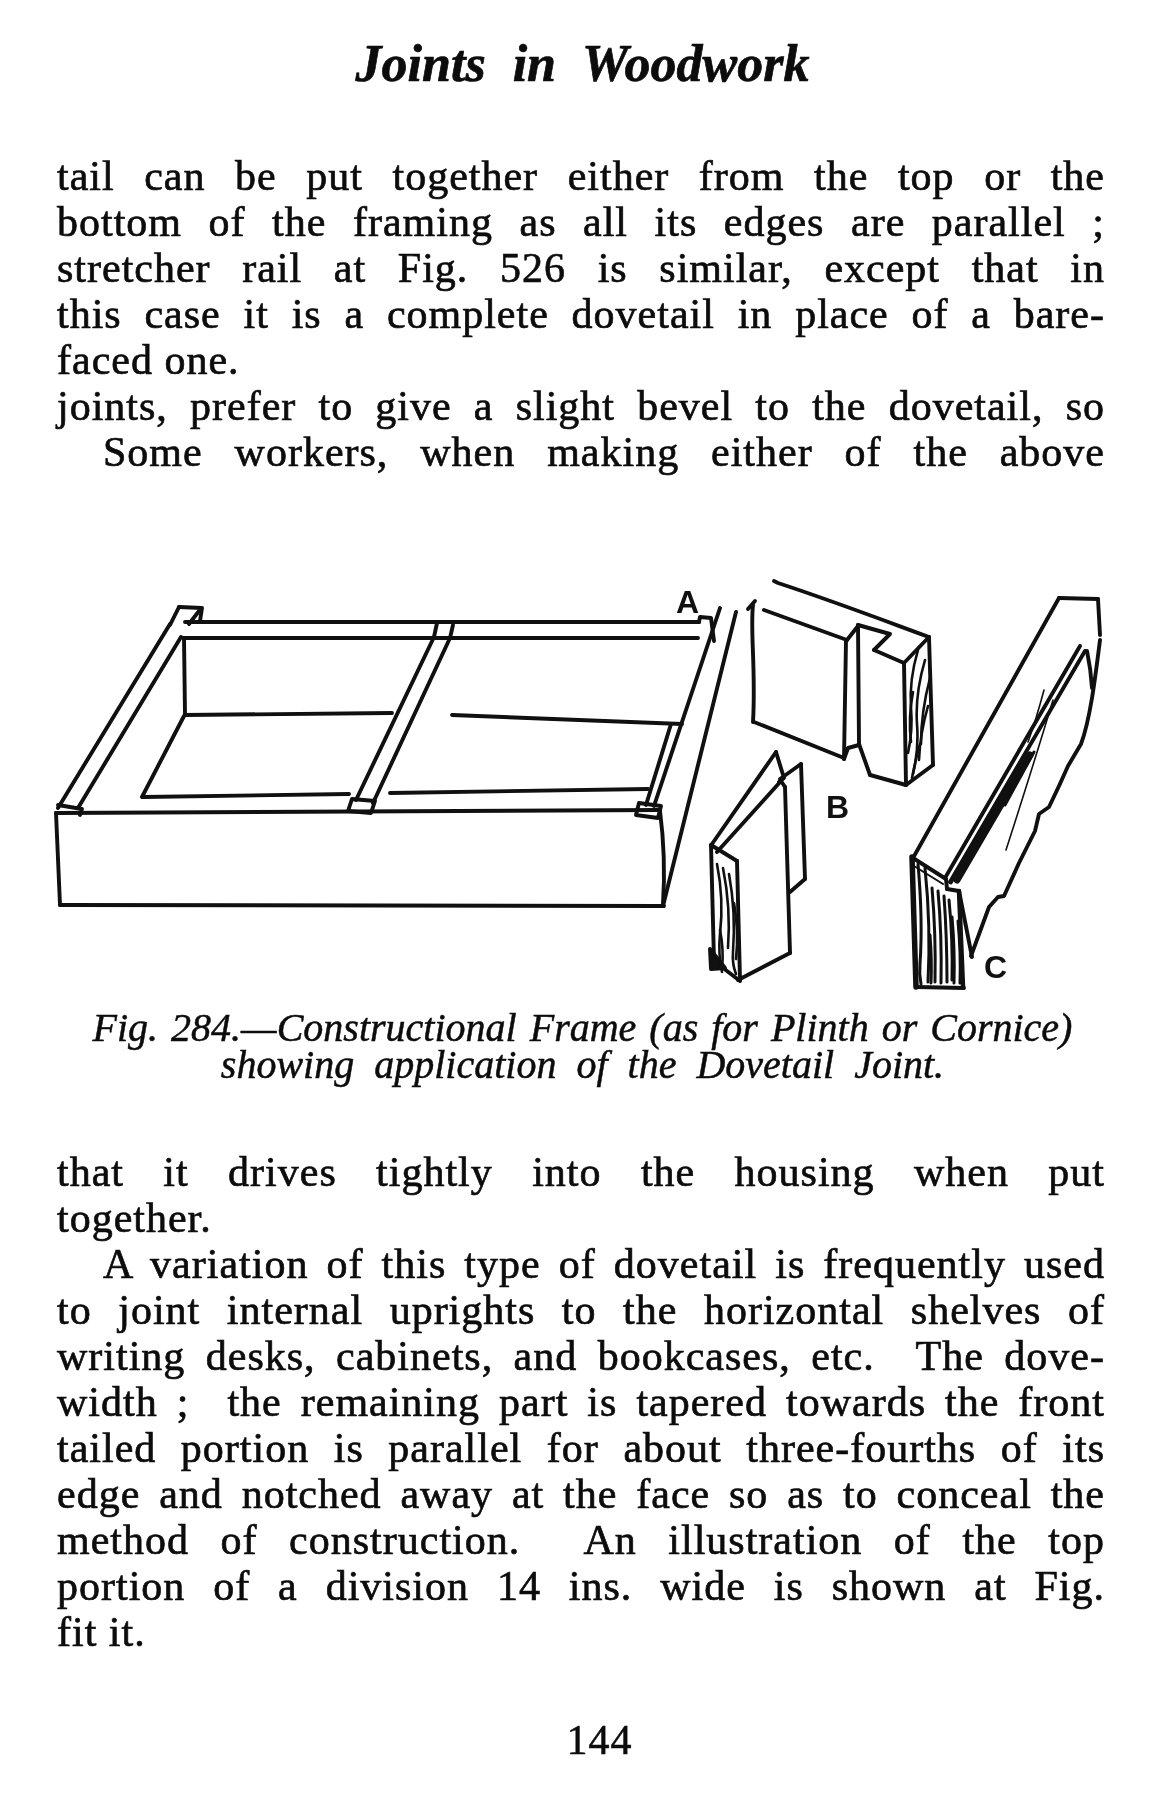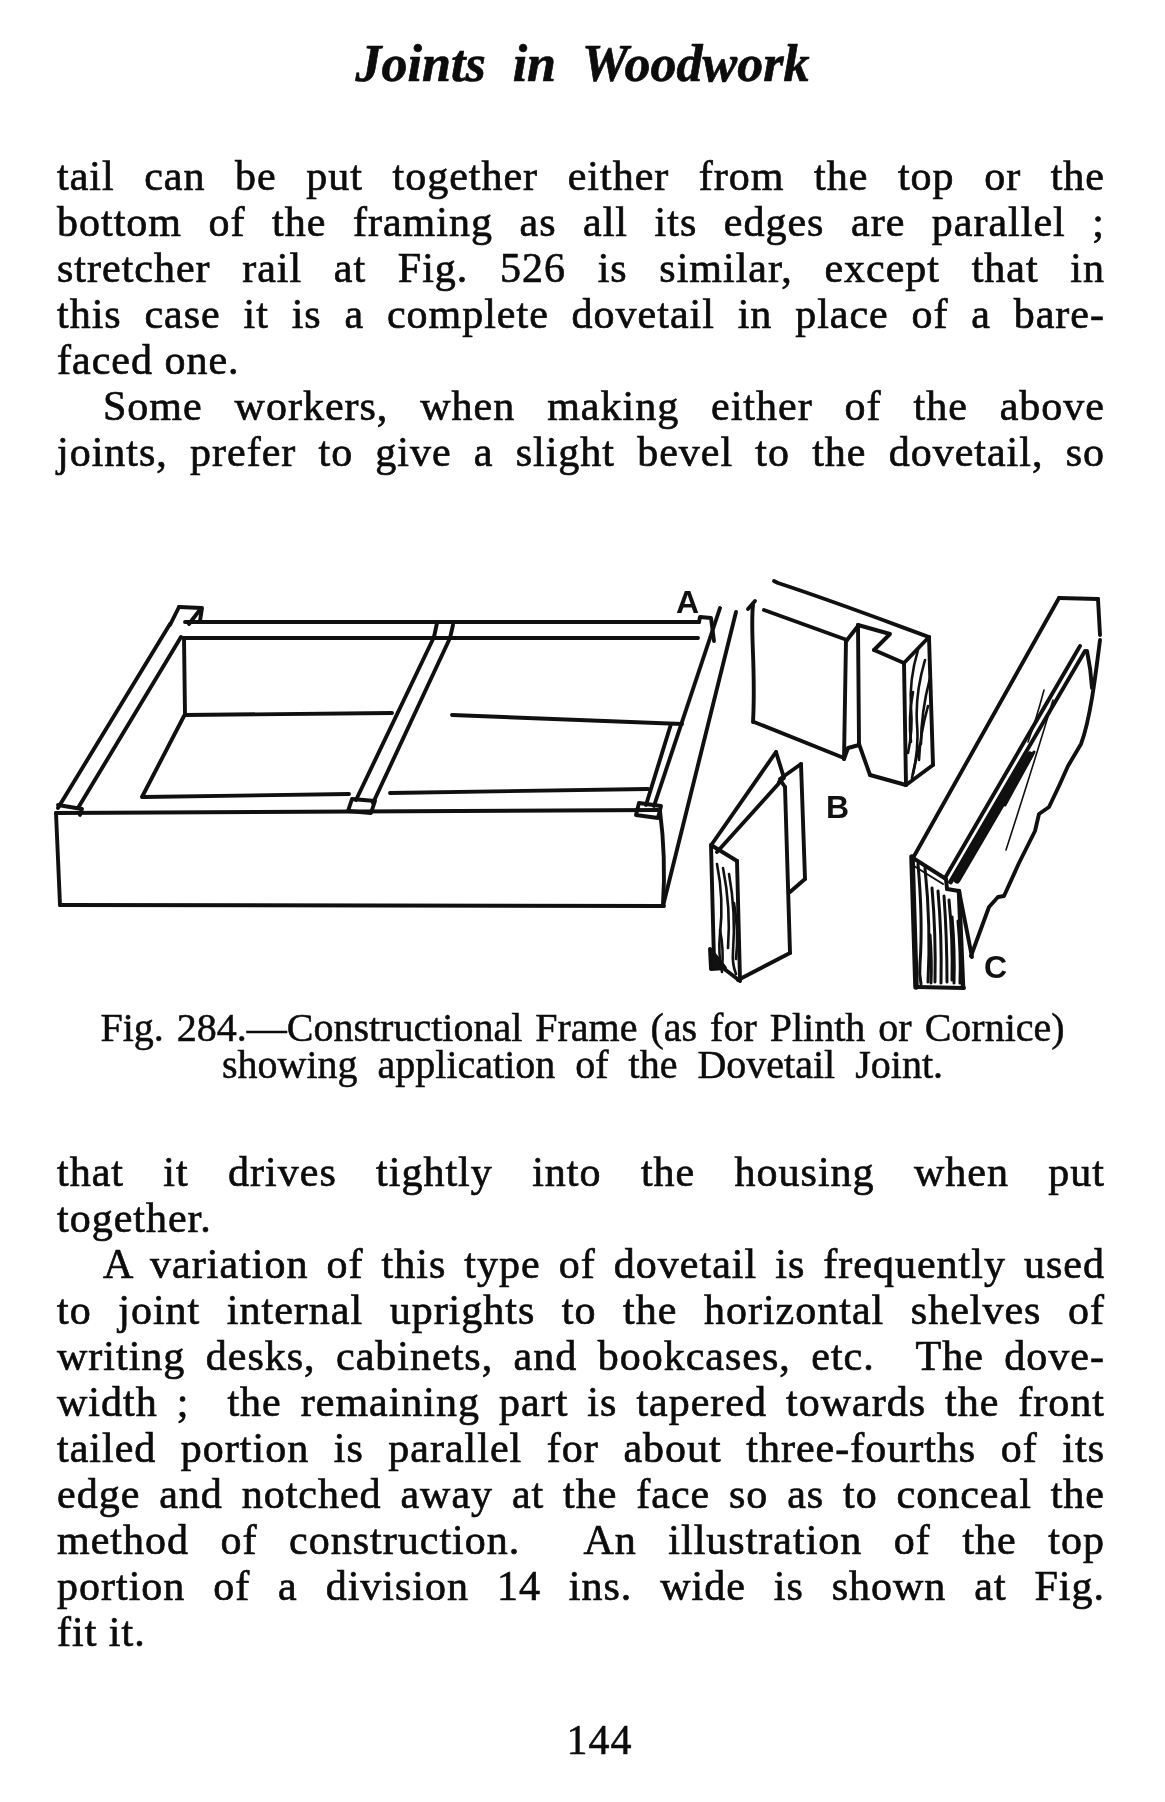--- a/index.html
+++ b/index.html
@@ -8,39 +8,39 @@
   .page{position:absolute;left:0;top:0;width:1165px;height:1802px;overflow:hidden;}
   .title{position:absolute;left:0;top:14px;width:1165px;text-align:center;
          font-size:52px;font-weight:bold;font-style:italic;word-spacing:14px;margin-top:20px;
          -webkit-text-stroke:0.7px #0c0c0c;}
   .blk{position:absolute;left:57px;width:1048px;font-size:42px;line-height:46px;letter-spacing:1px;
        -webkit-text-stroke:0.68px #0c0c0c;}
   .ln{text-align:justify;text-align-last:justify;white-space:nowrap;height:46px;}
   .end{text-align-last:left;}
   .ind{text-indent:46px;}
   .cap{position:absolute;left:0;top:1009px;width:1165px;text-align:center;
-       font-size:40px;line-height:37px;-webkit-text-stroke:0.5px #0c0c0c;}
+       font-size:40px;line-height:37px;font-style:italic;-webkit-text-stroke:0.5px #0c0c0c;}
   .pageno{position:absolute;left:17px;top:1716px;width:1165px;text-align:center;
           font-size:42px;letter-spacing:1px;-webkit-text-stroke:0.5px #0c0c0c;}
   svg.fig{position:absolute;left:0;top:550px;}
   svg.fig *{vector-effect:none;}
 </style>
 </head>
 <body>
 <div class="page">
   <div class="title">Joints in Woodwork</div>
 
   <div class="blk" style="top:121px;margin-top:32px;">
     <div class="ln">tail can be put together either from the top or the</div>
     <div class="ln">bottom of the framing as all its edges are parallel&nbsp;;</div>
     <div class="ln">stretcher rail at Fig. 526 is similar, except that in</div>
     <div class="ln">this case it is a complete dovetail in place of a bare-</div>
     <div class="ln end">faced one.</div>
+    <div class="ln">joints, prefer to give a slight bevel to the dovetail, so</div>
     <div class="ln ind">Some workers, when making either of the above</div>
-    <div class="ln">joints, prefer to give a slight bevel to the dovetail, so</div>
   </div>
 
   <svg class="fig" width="1165" height="470" viewBox="0 550 1165 470" fill="none" stroke="#101010" stroke-width="3.9" stroke-linecap="round" stroke-linejoin="round">
 
     <g>
       <path d="M185,622 L699,622"></path>
       <path d="M184,638 L698,638"></path>
       <path d="M699,622 L700,617 L711,618 L714,641"></path>
       <path d="M179,607 L202,608 L200,621"></path>
       <path d="M179,607 L170,625"></path>

